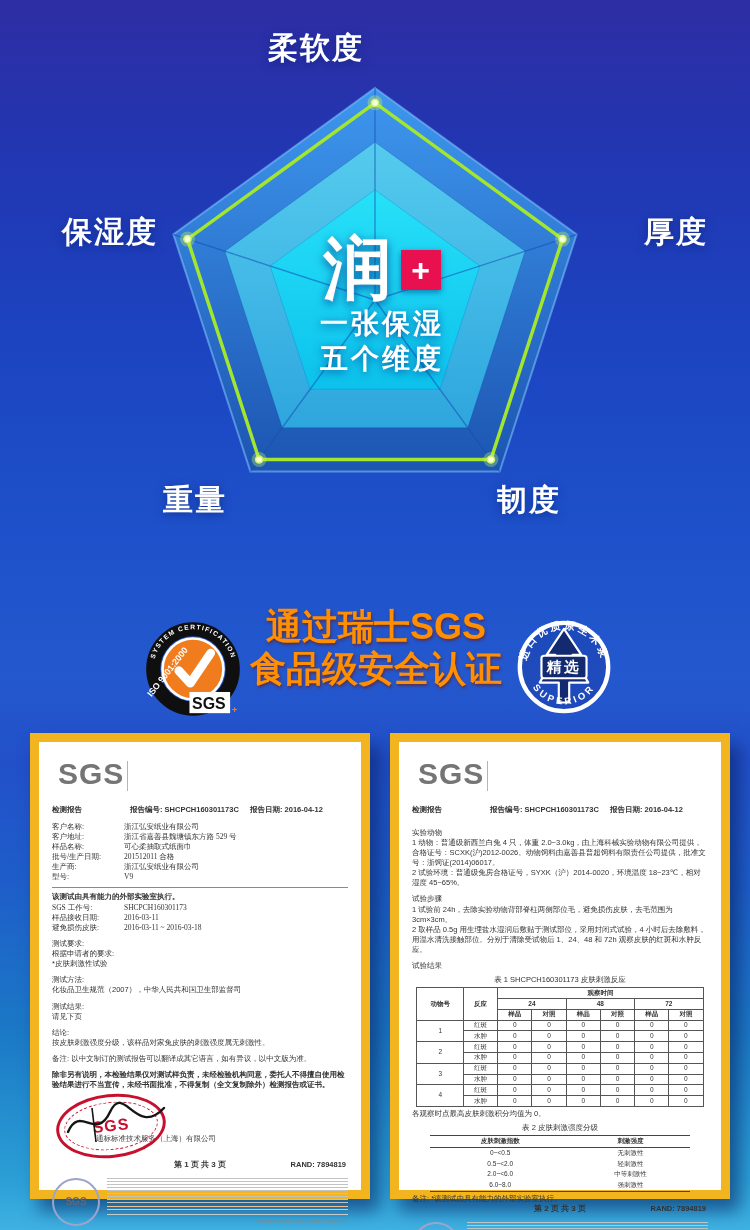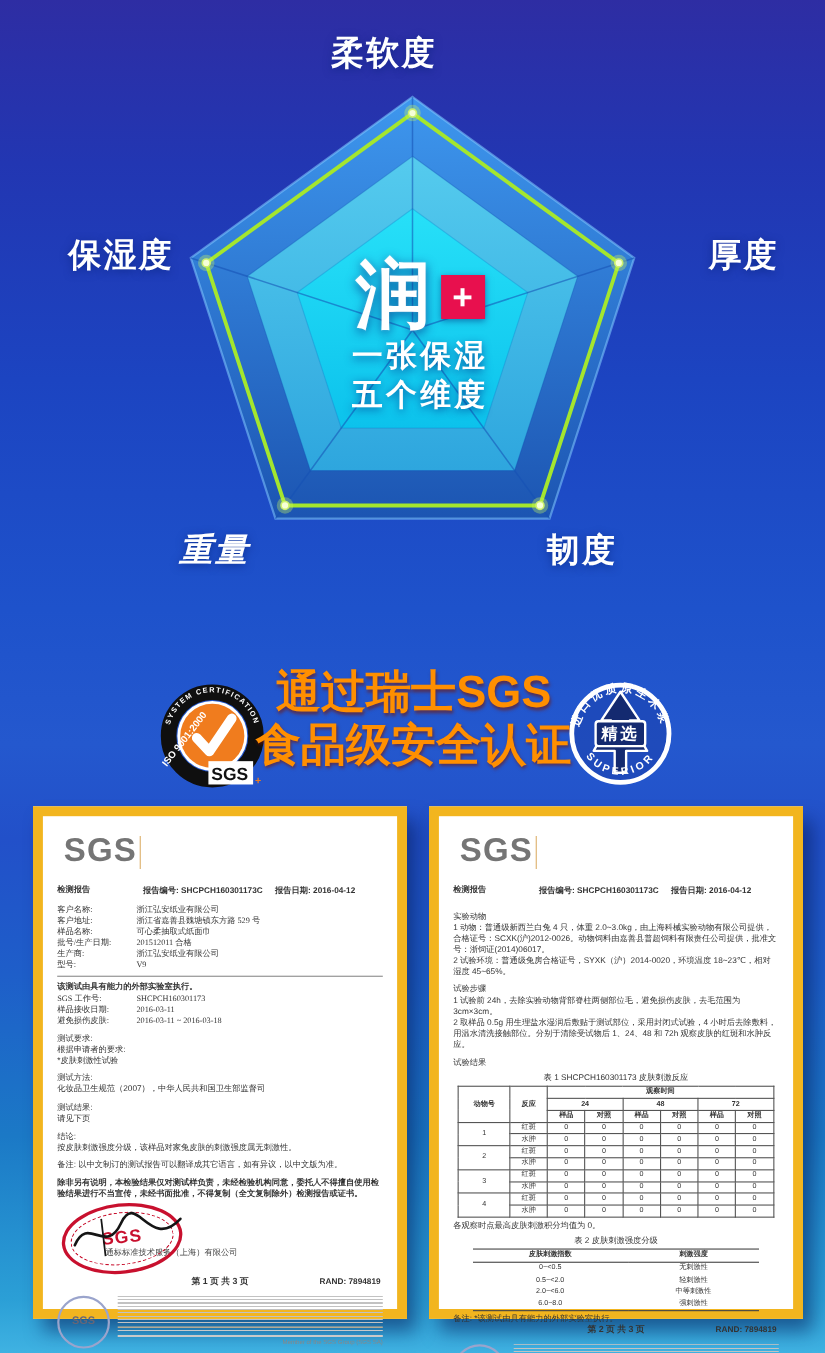--- a/index.html
+++ b/index.html
@@ -11,38 +11,38 @@
   #radar-svg{position:absolute;left:0;top:0;width:750px;height:560px;}
   .ring0{fill:url(#gradOuter);stroke:rgba(130,200,255,.55);stroke-width:2;}
   .ring1{fill:url(#gradMid);stroke:rgba(15,80,180,.35);stroke-width:1;}
   .ring2{fill:url(#gradInner);stroke:rgba(10,120,200,.3);stroke-width:1;}
   .spoke{stroke:#1550b4;stroke-width:1.4;opacity:.55;}
   .value-line{fill:none;stroke:var(--radar_line,#a4e62e);stroke-width:3.5;stroke-linejoin:round;}
   .dot-glow{fill:rgba(200,245,95,.35);}
   .dot-core{fill:#f6ffd8;stroke:#cdf06e;stroke-width:1.5;}
   .radar-label{position:absolute;color:#fff;font-size:30px;font-weight:bold;letter-spacing:2px;
     text-shadow:0 2px 8px rgba(0,30,110,.55);}
-  .lbl-0{left:0;top:28px;width:632px;text-align:center;padding-left:33px;}
+  .lbl-0{left:0;top:28px;width:632px;text-align:center;}
   .lbl-1{left:644px;top:212px;}
   .lbl-2{left:497px;top:480px;}
-  .lbl-3{left:163px;top:480px;font-style:italic;}
+  .lbl-3{left:163px;top:480px;}
   .lbl-4{left:62px;top:212px;}
   #radar-center{position:absolute;left:0;top:230px;width:750px;text-align:center;color:#fff;padding-left:14px;box-sizing:border-box;}
   .brand-row{display:flex;justify-content:center;align-items:center;gap:9px;height:76px;}
   .brand-char{font-size:68px;font-weight:bold;line-height:1;text-shadow:0 3px 10px rgba(0,40,130,.75),0 0 2px rgba(255,255,255,.4);}
   .plus-box{width:40px;height:40px;background:var(--plus_red,#e8104e);color:#fff;font-size:32px;font-weight:bold;
     line-height:40px;text-align:center;box-shadow:0 2px 6px rgba(0,30,110,.5);margin-top:4px;}
   .center-sub{font-size:28px;font-weight:bold;letter-spacing:3px;line-height:1.25;
     text-shadow:0 2px 8px rgba(0,40,130,.7);}
 
   
   #badge-left{position:absolute;left:140px;top:616px;width:106px;height:106px;}
   #badge-right{position:absolute;left:512px;top:615px;width:104px;height:104px;}
   #headline{position:absolute;left:218px;top:606px;width:316px;text-align:center;
-    color:var(--accent_orange,#ff8f00);font-weight:bold;font-size:41px;line-height:1.17;
+    color:var(--accent_orange,#ff8f00);font-weight:bold;font-size:36px;line-height:1.17;
     text-shadow:1px 2px 3px rgba(120,20,0,.6);}
 
   
   .cert{position:absolute;top:733px;width:340px;height:466px;background:#fff;
     border:9px solid var(--cert_border,#f2b51f);box-sizing:border-box;
     box-shadow:9px 12px 16px rgba(6,28,90,.55);
     padding:8px 13px 10px 13px;display:flex;flex-direction:column;
     font-size:7.5px;color:#333;line-height:1.35;}
   .cert-left{left:30px;}
   .cert-right{left:390px;}

